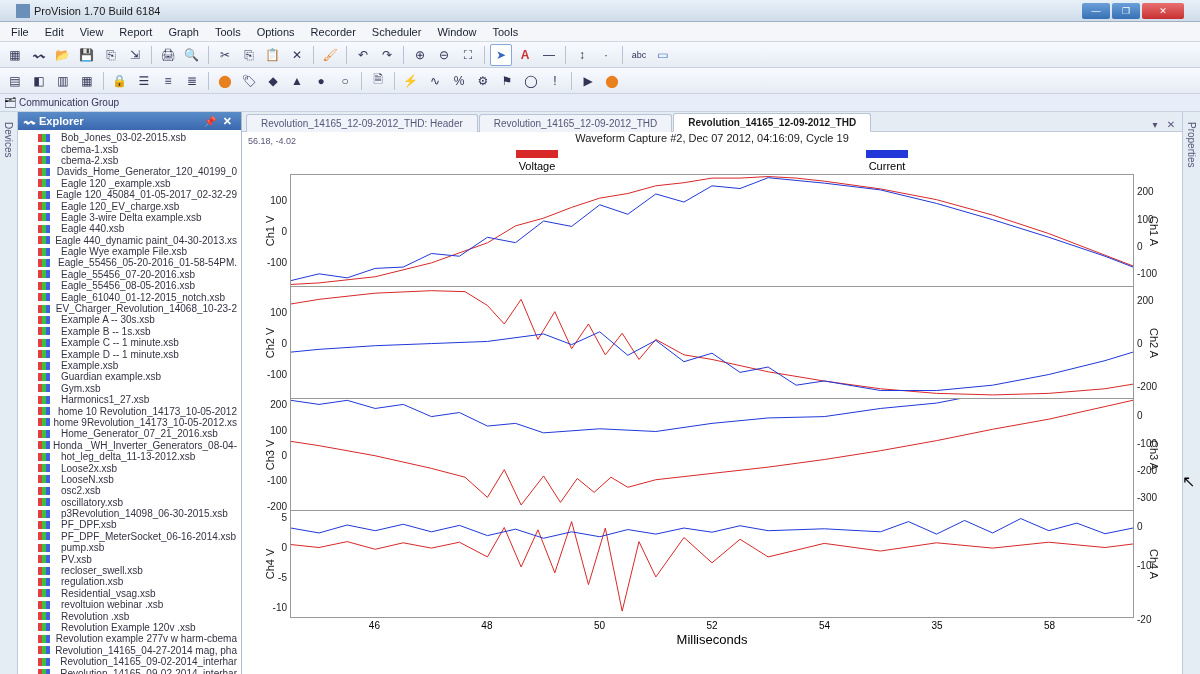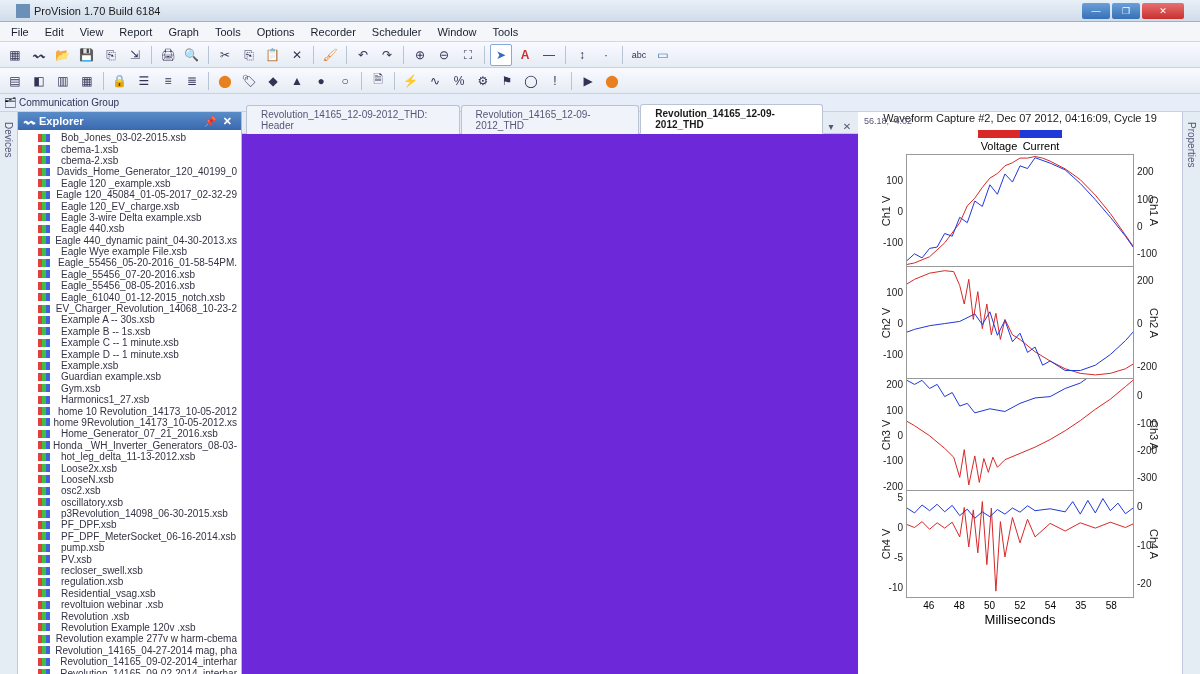--- a/index.html
+++ b/index.html
@@ -43,21 +43,21 @@
 .explorer { width: 224px; background: #fff; border-right: 1px solid #b0bccc; display: flex; flex-direction: column; }
 .explorer-header { height: 18px; background: linear-gradient(#5a8cc8, #3a68b0); color: #fff; display: flex; align-items: center; padding: 0 6px; font-size: 11px; font-weight: bold; }
 .explorer-header .pin { margin-left: auto; font-size: 10px; cursor: pointer; padding: 0 3px; }
 .explorer-header .closeb { font-size: 11px; cursor: pointer; padding: 0 3px; }
 .explorer-list { flex: 1; overflow-y: auto; padding: 2px 0; }
 .file-item { display: flex; align-items: center; height: 11.4px; padding: 0 4px 0 20px; cursor: pointer; white-space: nowrap; overflow: hidden; font-size: 10px; color: #334; gap: 8px; }
 .file-icon { width: 12px; height: 10px; margin-right: 3px; display: inline-block; position: relative; }
 .file-icon::before { content: ""; position: absolute; width: 12px; height: 8px; top: 1px; background: linear-gradient(90deg, #e04040 0 33%, #40c040 33% 66%, #4060e0 66%); }
 
 
-.chartarea { flex: 1; display: flex; flex-direction: row; background: #6d28d9; position: relative; }
+.chartarea { flex: 1; display: flex; flex-direction: column; background: #b91c1c; position: relative; }
 
 
 .tabstrip { height: 22px; background: #e6ecf4; border-bottom: 1px solid #c0cadc; display: flex; align-items: flex-end; padding: 0 4px; gap: 1px; }
 .tab { padding: 3px 14px; background: #f0f4fa; border: 1px solid #b8c4d4; border-bottom: none; border-radius: 3px 3px 0 0; font-size: 10px; cursor: pointer; color: #557; position: relative; top: 1px; }
 .tab.active { background: #fff; color: #1a1a1a; font-weight: bold; border-bottom: 1px solid #fff; }
 .tab-controls { margin-left: auto; display: flex; gap: 2px; align-items: center; }
 .tab-ctrl { width: 14px; height: 14px; cursor: pointer; font-size: 10px; display: flex; align-items: center; justify-content: center; color: #557; }
 
 
 .chartcanvas { flex: 1; background: #fff; position: relative; }
@@ -308,21 +308,21 @@
         <div class="file-item">
           <span class="file-icon"></span>
           <span>home 9Revolution_14173_10-05-2012.xs</span>
         </div>
         <div class="file-item">
           <span class="file-icon"></span>
           <span>Home_Generator_07_21_2016.xsb</span>
         </div>
         <div class="file-item">
           <span class="file-icon"></span>
-          <span>Honda _WH_Inverter_Generators_08-03-</span>
+          <span>Honda _WH_Inverter_Generators_08-04-</span>
         </div>
         <div class="file-item">
           <span class="file-icon"></span>
           <span>hot_leg_delta_11-13-2012.xsb</span>
         </div>
         <div class="file-item">
           <span class="file-icon"></span>
           <span>Loose2x.xsb</span>
         </div>
         <div class="file-item">
@@ -475,21 +475,21 @@
             </div>
             <div class="subplot" style="height: 108px;">
               <div class="yaxis-label-left">Ch4 V</div>
               <div class="yaxis-label-right">Ch4 A</div>
               <div class="ytick-left" style="top: 6px;">5</div>
               <div class="ytick-left" style="top: 36px;">0</div>
               <div class="ytick-left" style="top: 66px;">-5</div>
               <div class="ytick-left" style="top: 96px;">-10</div>
               <div class="ytick-right" style="top: 15.4286px;">0</div>
               <div class="ytick-right" style="top: 54px;">-10</div>
-              <div class="ytick-right" style="top: 92px;">-20</div>
+              <div class="ytick-right" style="top: 108px;">-20</div>
               <svg viewBox="0 0 100 108" preserveAspectRatio="none">
                 <path d="M0.00 34.20 L3.33 37.20 L6.67 31.20 L10.00 39.00 L13.33 32.40 L16.67 37.80 L20.00 31.80 L23.33 46.80 L25.33 16.80 L27.33 57.00 L29.33 19.20 L31.33 63.00 L33.33 10.80 L35.33 75.00 L37.33 17.40 L39.33 102.00 L41.33 31.20 L43.33 67.20 L46.67 27.00 L50.00 52.80 L53.33 28.80 L56.67 46.80 L63.33 33.00 L70.00 40.80 L76.67 32.40 L83.33 37.80 L90.00 31.80 L96.67 37.20 L100.00 33.60 " fill="none" stroke="#d82828" stroke-width="1" vector-effect="non-scaling-stroke"></path>
                 <path d="M0.00 17.36 L3.33 22.37 L6.67 14.27 L10.00 20.06 L13.33 13.50 L16.67 21.21 L20.00 14.66 L23.33 25.07 L26.67 18.51 L30.00 27.77 L33.33 21.21 L36.67 26.23 L40.00 18.90 L43.33 23.53 L46.67 17.36 L50.00 21.60 L53.33 15.04 L56.67 20.06 L63.33 18.13 L70.00 21.21 L73.33 10.80 L76.67 23.53 L80.00 9.64 L83.33 22.37 L86.67 7.71 L90.00 20.06 L93.33 12.34 L96.67 23.14 L100.00 17.36 " fill="none" stroke="#2038d8" stroke-width="1" vector-effect="non-scaling-stroke"></path>
               </svg>
             </div>
           </div>
         <div class="xaxis" id="xaxis">
             <div class="xtick" style="left: 10%;">46</div>
             <div class="xtick" style="left: 23.3333%;">48</div>
             <div class="xtick" style="left: 36.6667%;">50</div>

